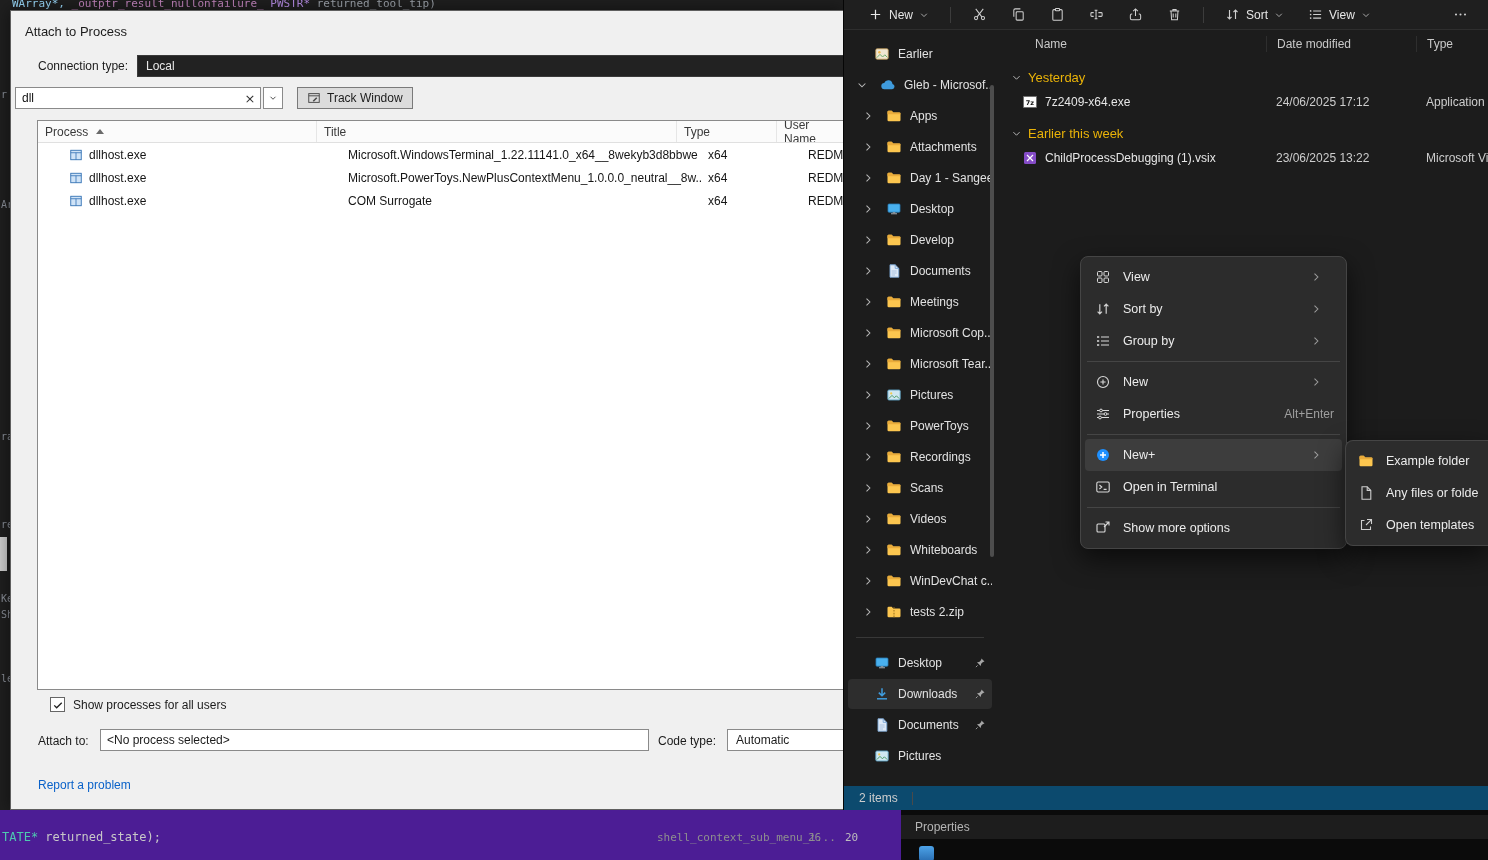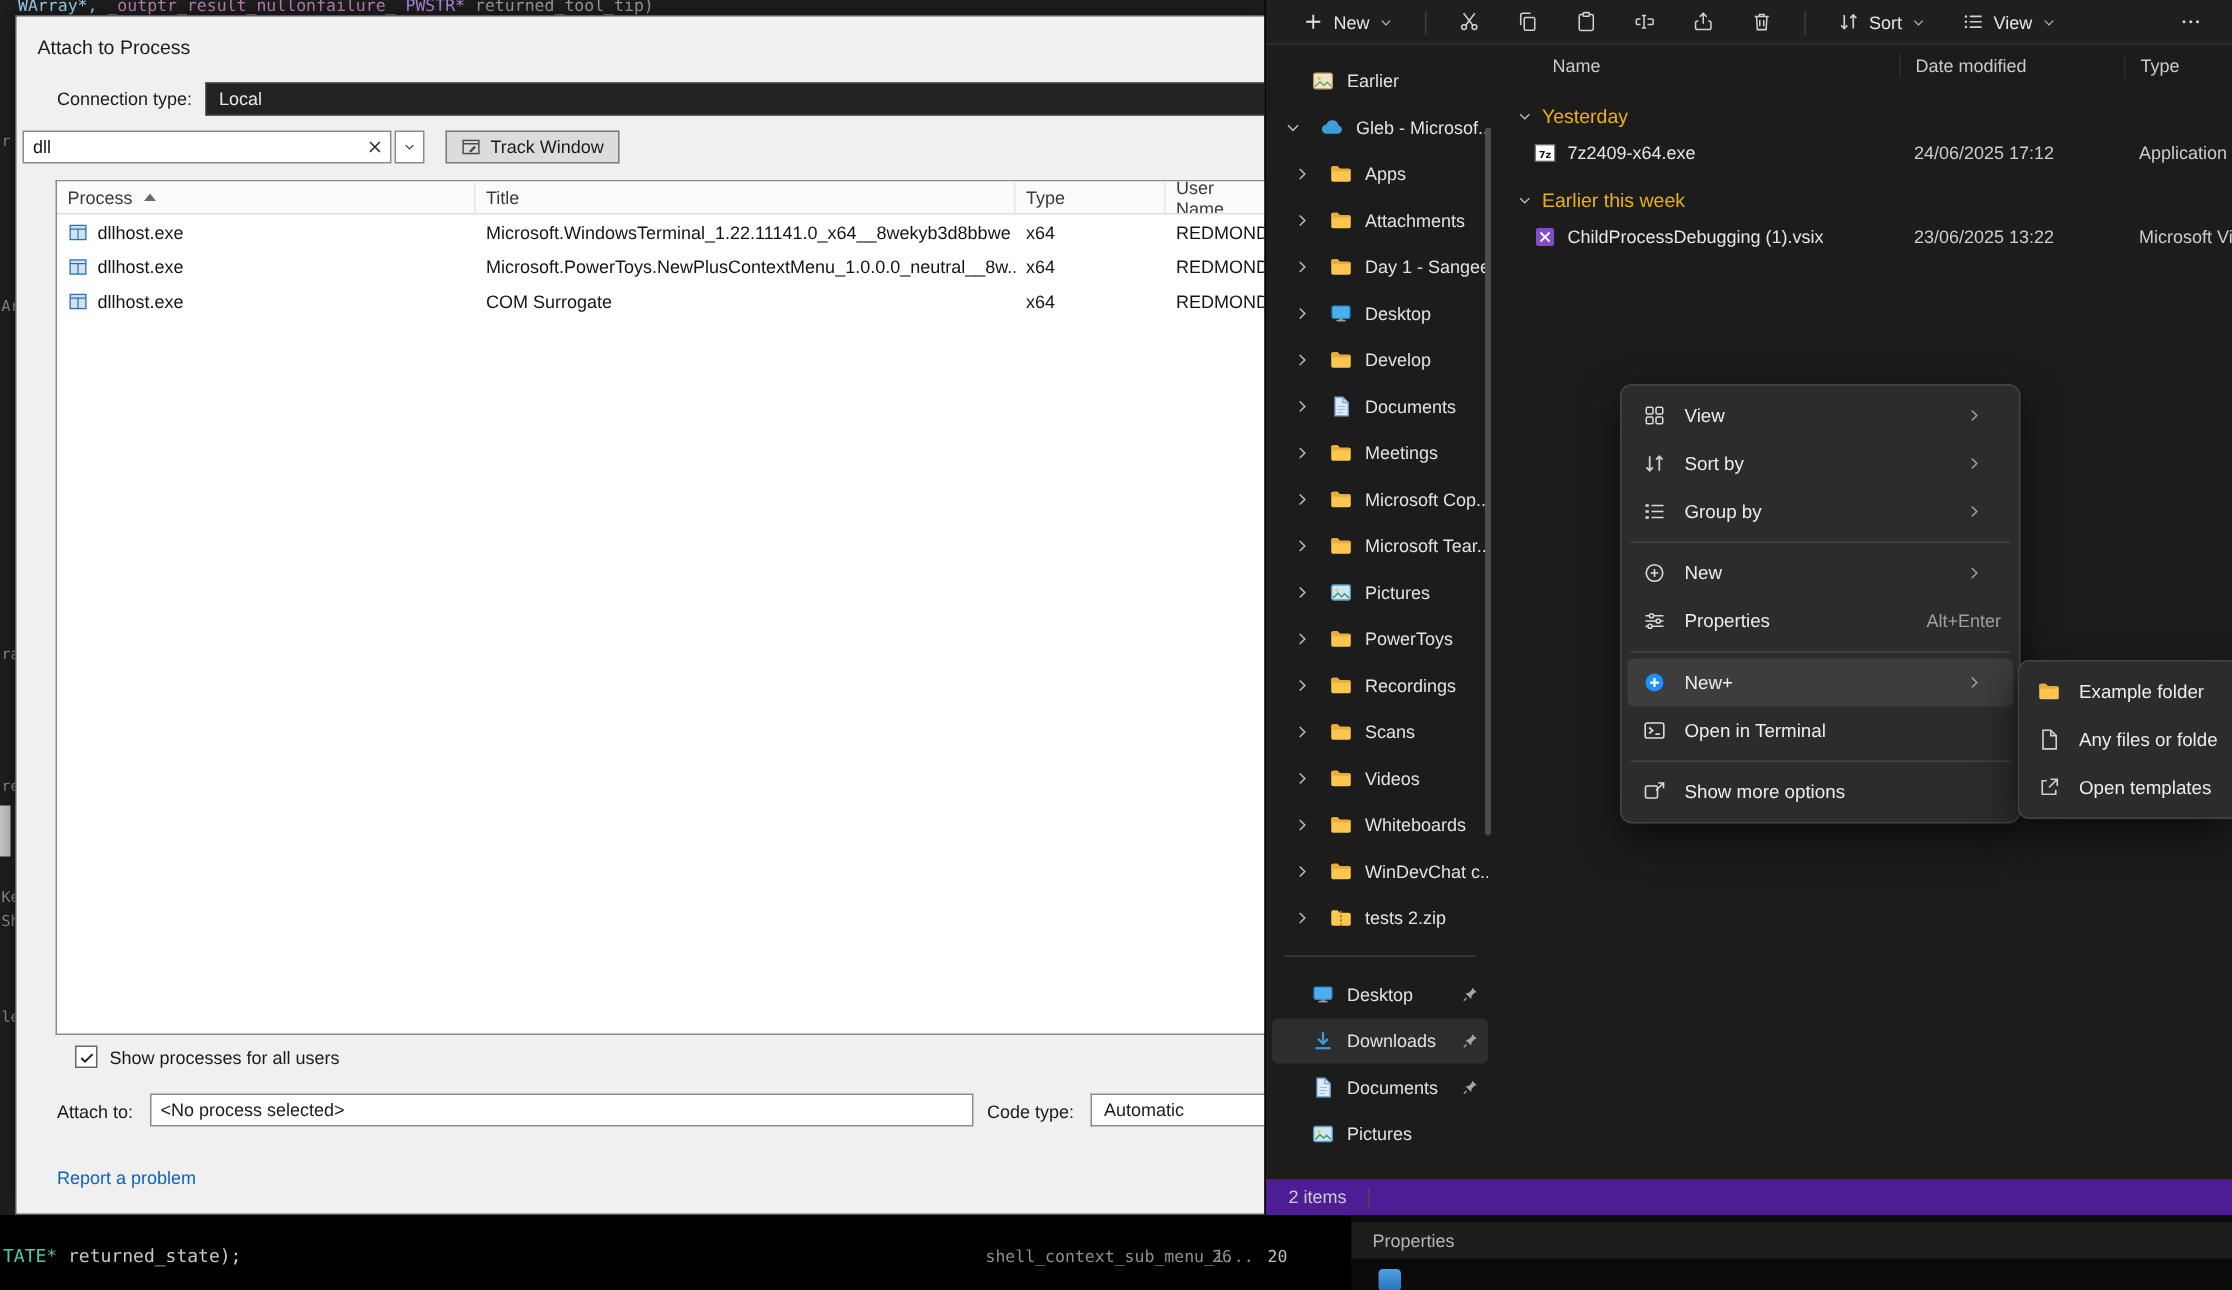--- a/index.html
+++ b/index.html
@@ -9,21 +9,21 @@
   .lbl { white-space:nowrap; }
 
   
   #editor-top { position:absolute; left:0; top:0; width:843px; height:10px; background:#1f1f1f;
     overflow:hidden; font-family:"DejaVu Sans Mono",monospace; font-size:11px; white-space:nowrap; }
   #editor-top .inner { margin-top:-3px; padding-left:12px; }
   .c-blue { color:#9cdcfe; } .c-purple { color:#c586c0; } .c-purple2 { color:#b98ee8; } .c-gray { color:#9da3ab; }
   #editor-left { position:absolute; left:0; top:10px; width:10px; height:800px; background:#1f1f1f; overflow:hidden; }
   #editor-left .frag { position:absolute; left:1px; color:#8a8f98; font-family:"DejaVu Sans Mono",monospace; font-size:10px; }
   #editor-left .white-block { position:absolute; left:0; top:527px; width:7px; height:34px; background:#cfcfcf; }
-  #editor-bottom { position:absolute; left:0; top:810px; width:901px; height:50px; background:#000000; z-index:1;
+  #editor-bottom { position:absolute; left:0; top:810px; width:901px; height:50px; background:#4c1d95; z-index:1;
     font-family:"DejaVu Sans Mono",monospace; font-size:12px; }
   .eb-code { position:absolute; left:2px; top:20px; }
   .tate { color:#4ec9b0; } .rest { color:#c8c8c8; }
   .eb-crumb { position:absolute; left:657px; top:21px; color:#8f8f8f; font-size:11px; }
   .eb-n1 { position:absolute; left:808px; top:21px; color:#8f8f8f; font-size:11px; }
   .eb-n2 { position:absolute; left:845px; top:21px; color:#bdbdbd; font-size:11px; }
 
   
   #props-panel { position:absolute; left:901px; top:810px; width:587px; height:50px; background:#0b0b0b; z-index:2; }
   #props-panel .pp-bar { position:absolute; left:0; top:5px; right:0; height:24px; background:#1d1d1d;
@@ -50,21 +50,21 @@
   .track-btn { position:absolute; left:286px; top:76px; height:22px; padding:0 9px; background:#dcdcdc;
     border:1px solid #7a7a7a; display:flex; align-items:center; gap:6px; color:#1b1b1b; }
   .track-btn .icon svg { width:14px; height:14px; }
   .ptable { position:absolute; left:26px; top:109px; right:0; height:570px; background:#fff;
     border:1px solid #8a8a8a; border-right:none; display:flex; flex-direction:column; }
   .pt-header { height:22px; display:flex; background:#fbfbfb; border-bottom:1px solid #e0e0e0; color:#3a3a3a; }
   .pt-col { display:flex; align-items:center; padding-left:7px; border-right:1px solid #e6e6e6; overflow:hidden; }
   .c1 { width:279px; } .c2 { width:360px; } .c3 { width:100px; } .c4 { flex:1; border-right:none; }
   .sort-tri { width:0; height:0; border-left:4px solid transparent; border-right:4px solid transparent;
     border-bottom:5px solid #6a6a6a; margin-left:8px; }
-  .prow { height:23px; display:flex; align-items:center; color:#151515; }
+  .prow { height:23px; display:flex; align-items:center; color:#151515;padding-left:24px; }
   .prow .pc { display:flex; align-items:center; overflow:hidden; white-space:nowrap; padding-left:7px; }
   .prow .c1 { gap:6px; } .prow .icon svg { width:14px; height:14px; }
   .prow .pc { border-right:none; }
   .chk-row { position:absolute; left:39px; top:686px; display:flex; align-items:center; gap:8px; }
   .chk { width:15px; height:15px; background:#fff; border:1px solid #666; display:flex;
     align-items:center; justify-content:center; }
   .chk svg { width:12px; height:12px; }
   .lbl-attach { position:absolute; left:27px; top:723px; }
   .attach-box { position:absolute; left:89px; top:718px; width:549px; height:22px; background:#fff;
     border:1px solid #8a8a8a; display:flex; align-items:center; padding-left:6px; color:#1b1b1b; }
@@ -105,21 +105,21 @@
   .fl-header .type { flex:1; padding-left:10px; border-left:1px solid #2e2e2e; }
   .fl-group { height:26px; display:flex; align-items:center; gap:6px; padding-left:10px;
     color:#eab308; font-size:13px; margin-top:6px; }
   .fl-group .chev svg { width:11px; height:11px; }
   .fl-row { height:24px; display:flex; align-items:center; font-size:12px; color:#e6e6e6; }
   .fl-name { width:265px; display:flex; align-items:center; gap:7px; padding-left:21px;
     white-space:nowrap; overflow:hidden; }
   .fl-date { width:150px; padding-left:10px; color:#cdcdcd; white-space:nowrap; }
   .fl-type { flex:1; padding-left:10px; color:#cdcdcd; white-space:nowrap; overflow:hidden; }
   #ex-status { position:absolute; left:0; bottom:0; right:0; height:24px; display:flex; align-items:center;
-    padding-left:15px; font-size:12px; color:#cdcdcd; background:#4c1d95; }
+    padding-left:15px; font-size:12px; color:#cdcdcd; background:#0c4a6e; }
   .st-sep { width:1px; height:13px; background:#4a4a4a; margin-left:14px; }
 
   
   #context-menu { position:absolute; left:1080px; top:256px; width:267px; background:#2c2c2c;
     border:1px solid #454545; border-radius:8px; padding:4px; box-shadow:0 10px 26px rgba(0,0,0,.6); z-index:10; }
   .cm-item { height:32px; display:flex; align-items:center; padding:0 8px 0 10px; border-radius:4px;
     font-size:12.5px; color:#ececec; }
   .cm-item .icon { margin-right:12px; flex:none; }
   .cm-lbl { flex:1; overflow:hidden; }
   .cm-shortcut { color:#9f9f9f; font-size:12px; margin-left:8px; }

